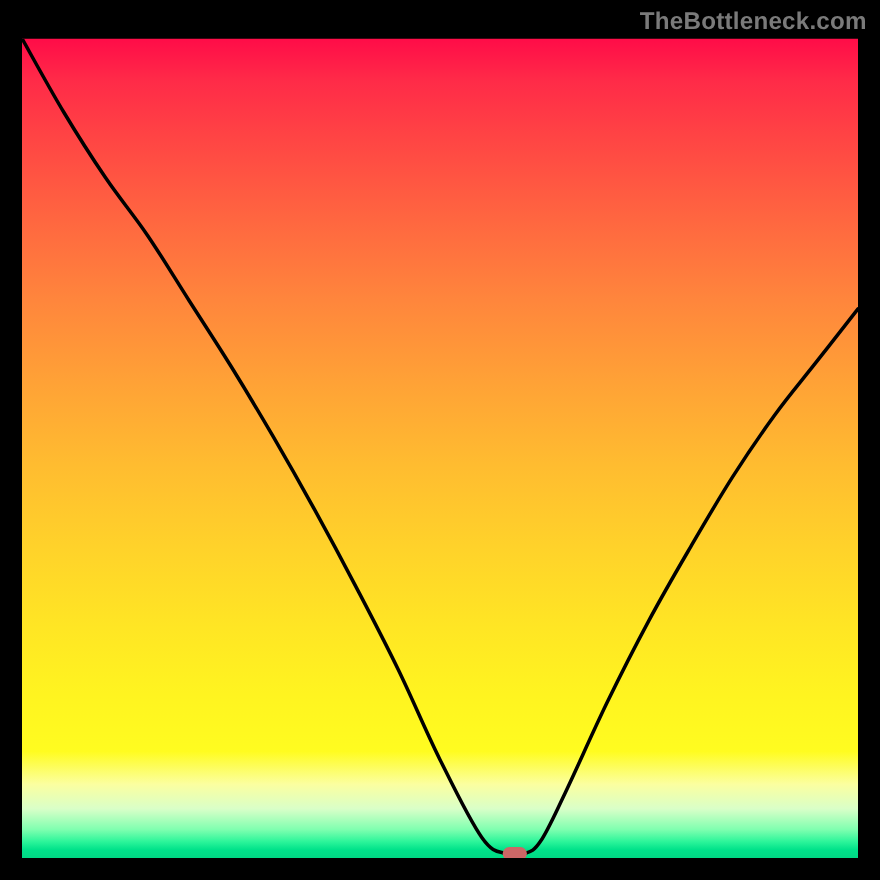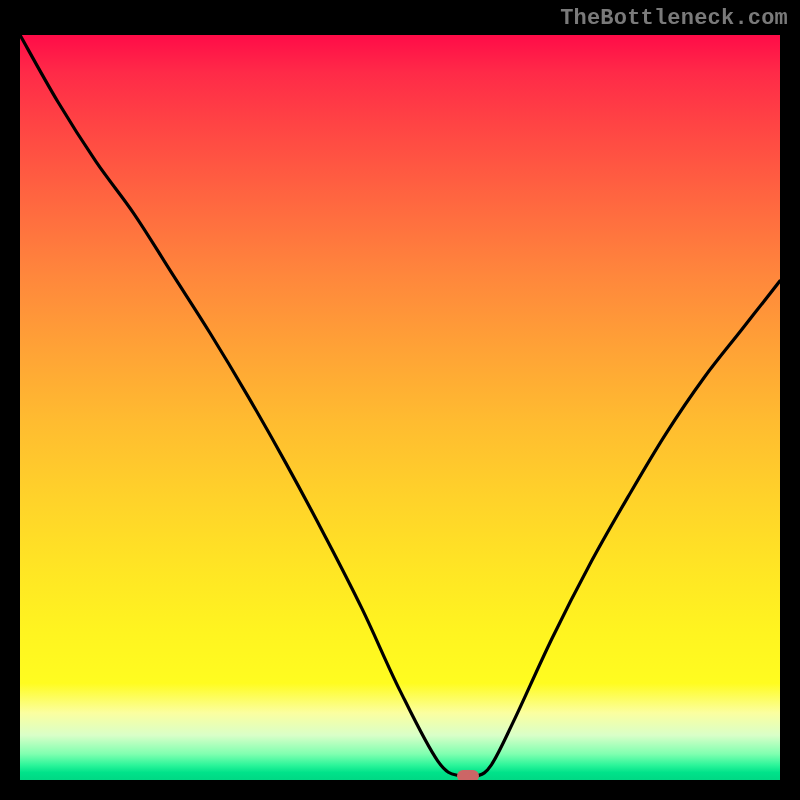--- a/index.html
+++ b/index.html
@@ -64,21 +64,21 @@
     position: absolute;
     width: 22px;
     height: 12px;
     background: #cc6666;
     border-radius: 6px;
   }
   .watermark {
     position: absolute;
     top: 6px;
     right: 12px;
-    font-family: Liberation Mono, monospace;
+    font-family: Liberation Sans, sans-serif;
     font-size: 22px;
     font-weight: bold;
     color: #7a7a7a;
     letter-spacing: 0.2px;
   }
 </style>
 </head>
 <body>
 
 <div class="frame">

